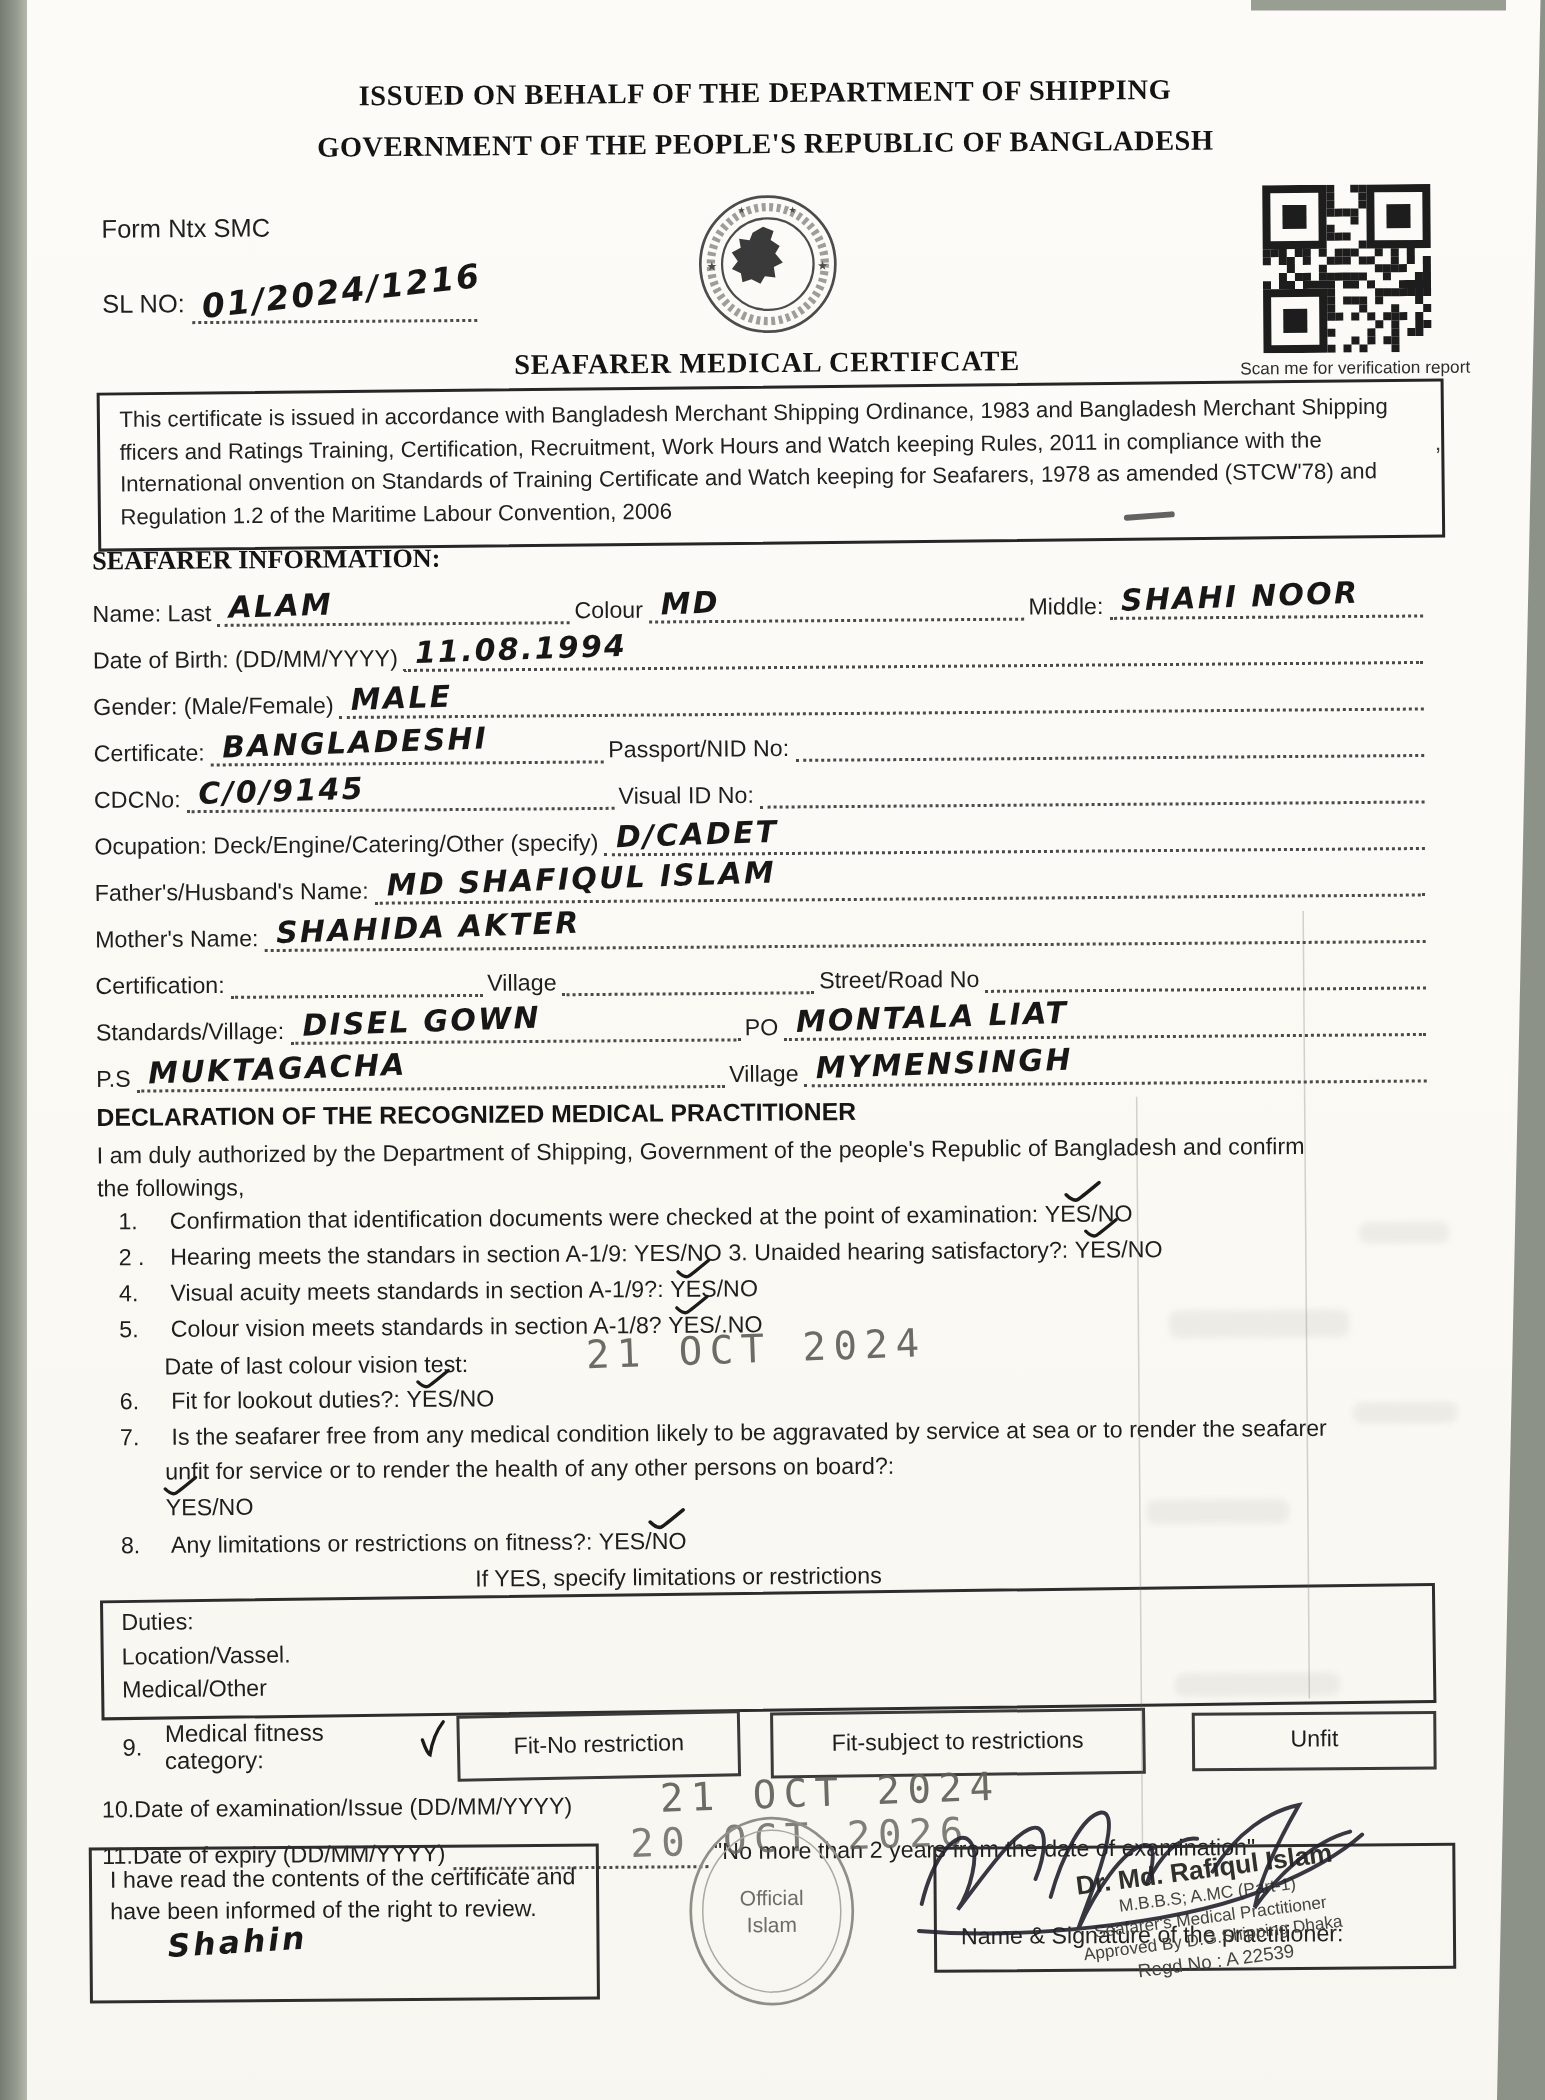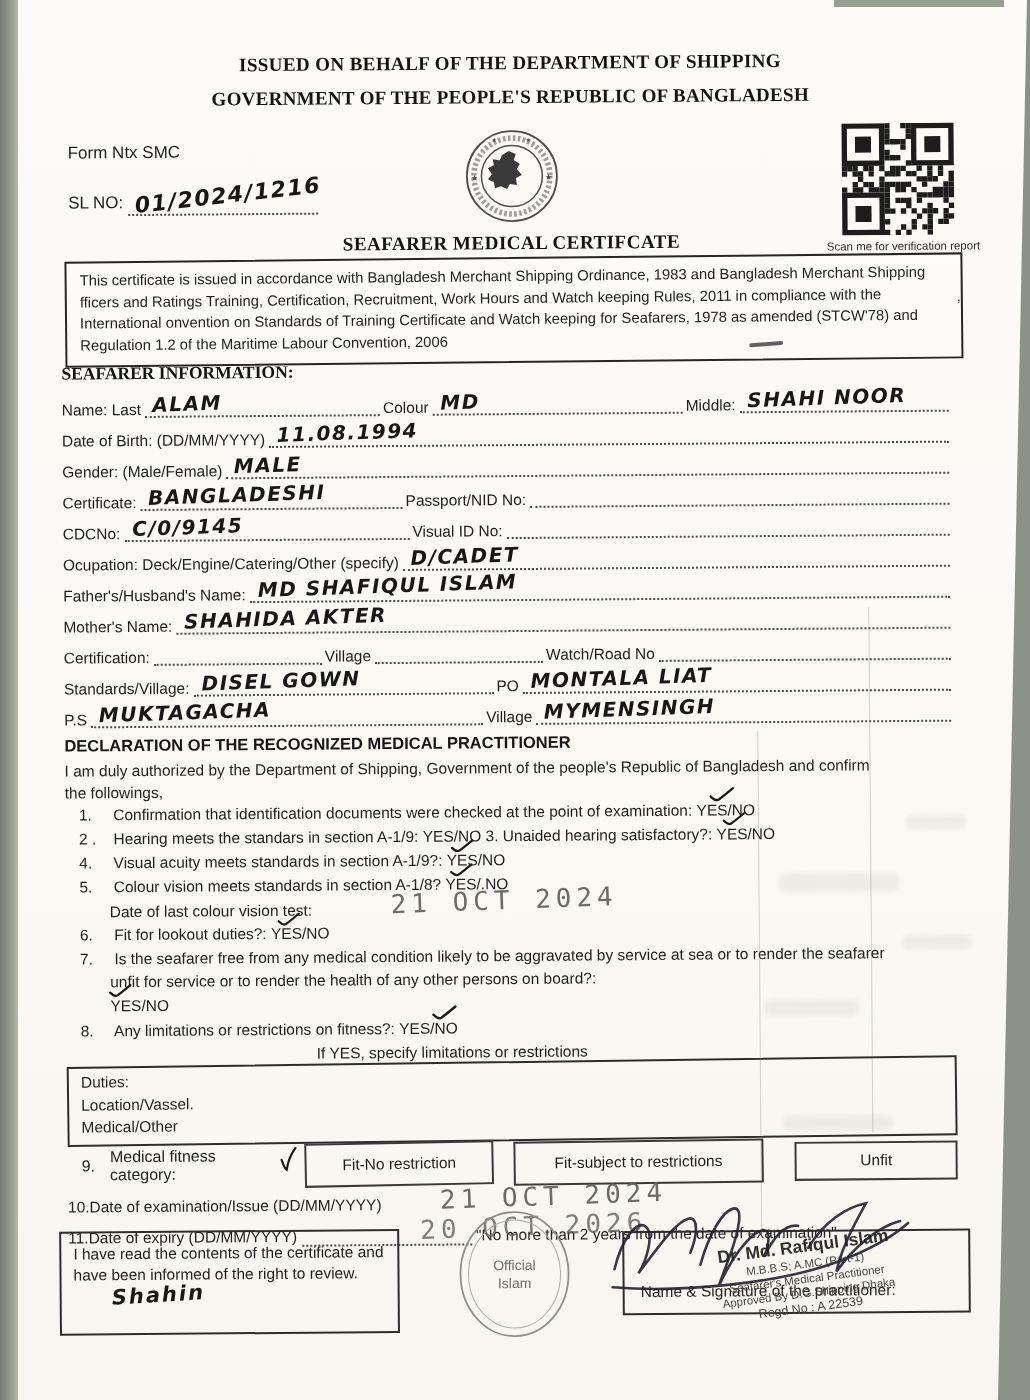--- a/index.html
+++ b/index.html
@@ -324,21 +324,21 @@
         <span class="lb">Mother's Name:</span>
         <span class="fill">
             <span class="hw">SHAHIDA AKTER</span>
           </span>
       </div>
       <div class="frow">
         <span class="lb">Certification:</span>
         <span class="fill w170"></span>
         <span class="lb">Village</span>
         <span class="fill w170"></span>
-        <span class="lb">Watch/Road No</span>
+        <span class="lb">Street/Road No</span>
         <span class="fill"></span>
       </div>
       <div class="frow">
         <span class="lb">Standards/Village:</span>
         <span class="fill w300">
             <span class="hw">DISEL GOWN</span>
           </span>
         <span class="lb">PO</span>
         <span class="fill">
             <span class="hw">MONTALA LIAT</span>

